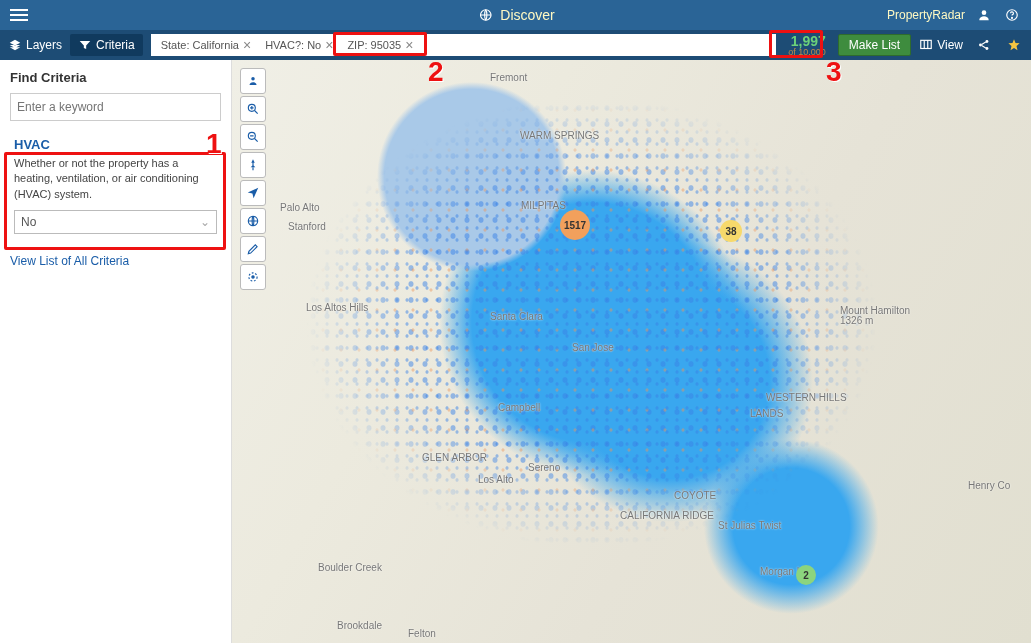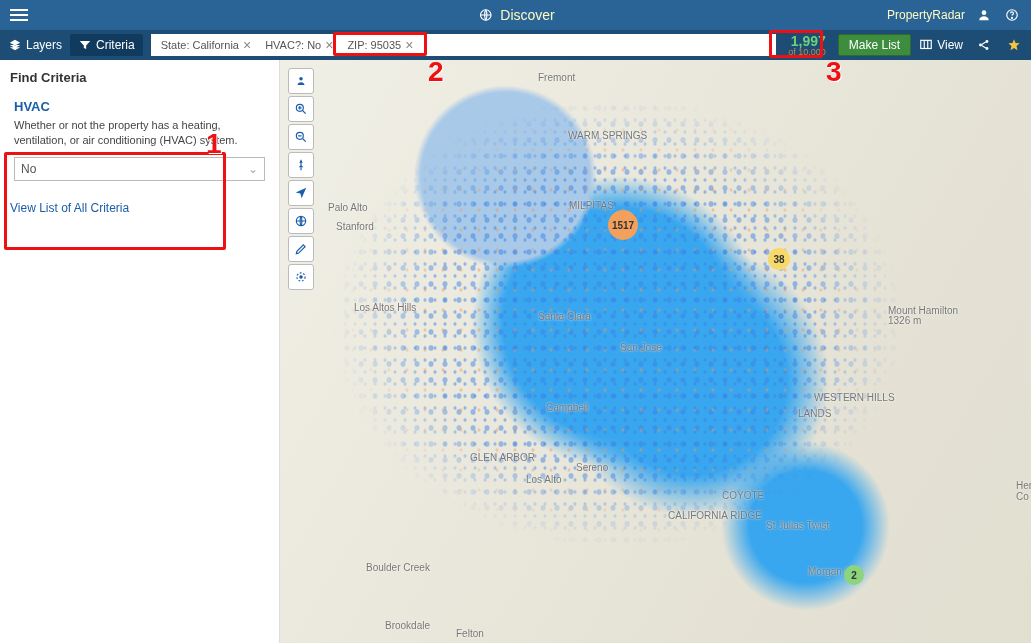--- a/index.html
+++ b/index.html
@@ -64,21 +64,21 @@
   padding: 3px 10px;
   font-size: 12px;
   border-radius: 2px;
   cursor: pointer;
 }
 .toolbar-right { display: flex; align-items: center; gap: 12px; }
 
 .main { display: flex; height: calc(643px - 60px); }
 
 .sidebar {
-  width: 280px;
+  width: 232px;
   background: #fff;
   border-right: 1px solid #ddd;
   padding: 10px;
   font-size: 12px;
   color: #333;
   overflow: hidden;
 }
 .sidebar h3 { font-size: 13px; font-weight: bold; margin-bottom: 8px; }
 .search-input {
   width: 100%;
@@ -264,20 +264,21 @@
           <path d="M12 2l2.6 6.6 7 .6-5.3 4.7 1.7 6.9L12 17l-6 3.8 1.7-6.9L2.4 9.2l7-.6z"></path>
         </svg>
     </span>
   </div>
 </div>
 
 <div class="main">
 
   <div class="sidebar">
     <h3>Find Criteria</h3>
+    <input class="search-input" type="text" placeholder="Enter a keyword" style="">
     <div class="criterion-box">
       <h4>HVAC</h4>
       <p>Whether or not the property has a heating, ventilation, or air conditioning (HVAC) system.</p>
       <div class="select-box">
         <span>No</span>
         <span style="color:#aaa;">⌄</span>
       </div>
     </div>
     <a class="view-all">View List of All Criteria</a>
   </div>
@@ -306,21 +307,21 @@
         <div class="map-label" style="left: 608px; top: 255px;">1326 m</div>
         <div class="map-label" style="left: 288px; top: 70px;">WARM SPRINGS</div>
         <div class="map-label" style="left: 442px; top: 430px;">COYOTE</div>
         <div class="map-label" style="left: 296px; top: 402px;">Sereno</div>
         <div class="map-label" style="left: 534px; top: 332px;">WESTERN HILLS</div>
         <div class="map-label" style="left: 518px; top: 348px;">LANDS</div>
         <div class="map-label" style="left: 48px; top: 142px;">Palo Alto</div>
       </div>
     <div id="map-clusters">
         <div class="map-cluster cluster-orange" style="left: 328px; top: 150px;">1517</div>
-        <div class="map-cluster cluster-yellow" style="left: 488px; top: 160px; margin-top: 28px;">38</div>
+        <div class="map-cluster cluster-yellow" style="left: 488px; top: 160px;">38</div>
         <div class="map-cluster cluster-green" style="left: 564px; top: 505px;">2</div>
       </div>
 
     <div class="map-tools">
       <div class="map-tool">
           <svg viewBox="0 0 24 24" fill="currentColor">
             <circle cx="12" cy="8" r="3"></circle>
             <path d="M6 19c0-3 3-5 6-5s6 2 6 5"></path>
           </svg>
         </div>

